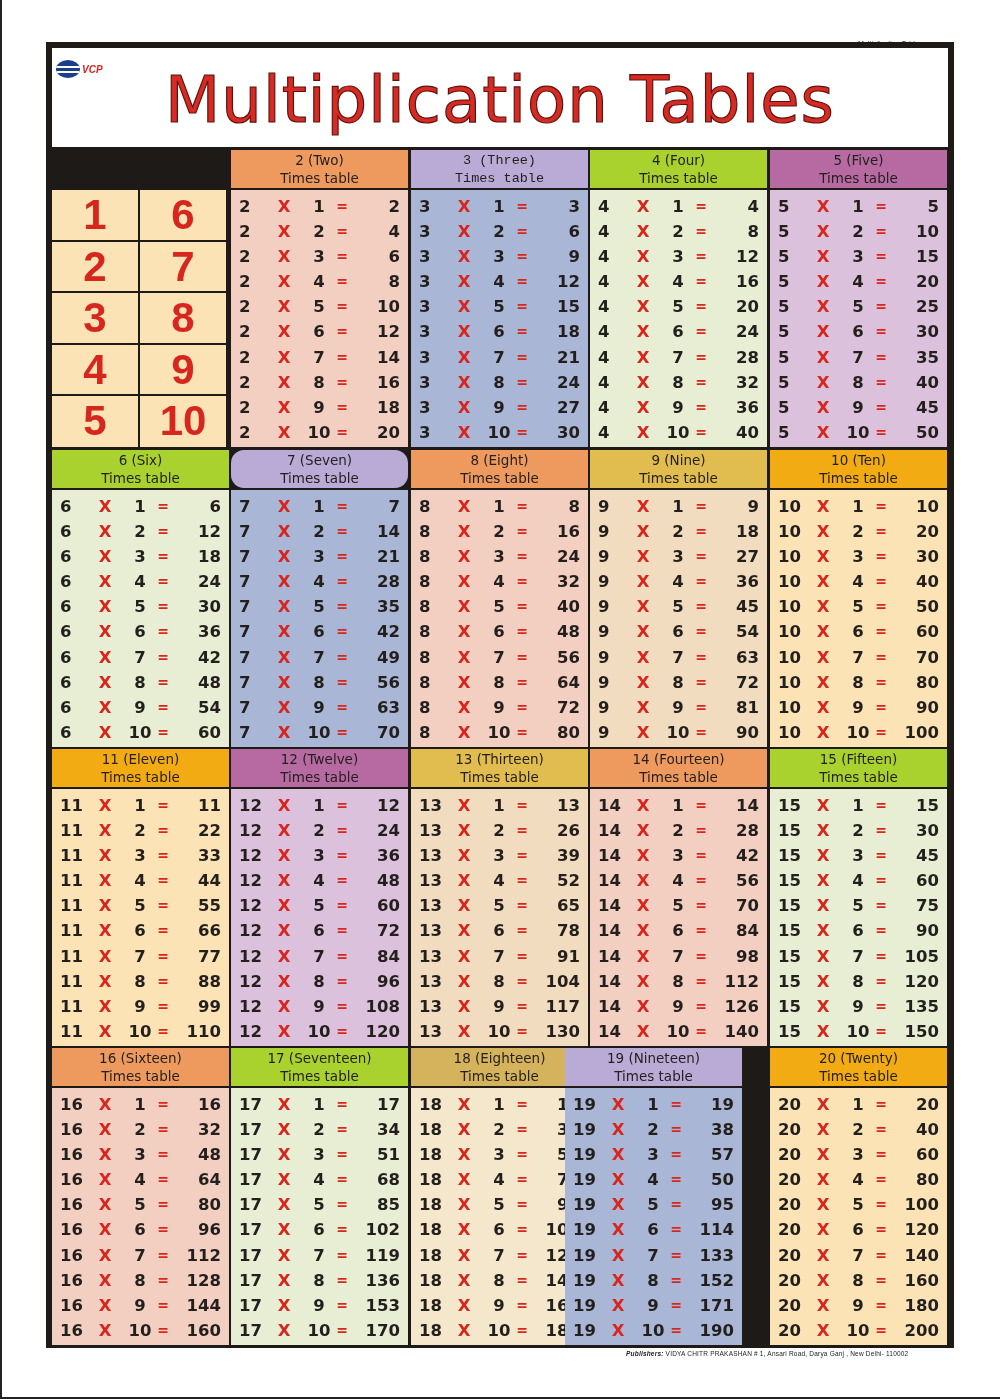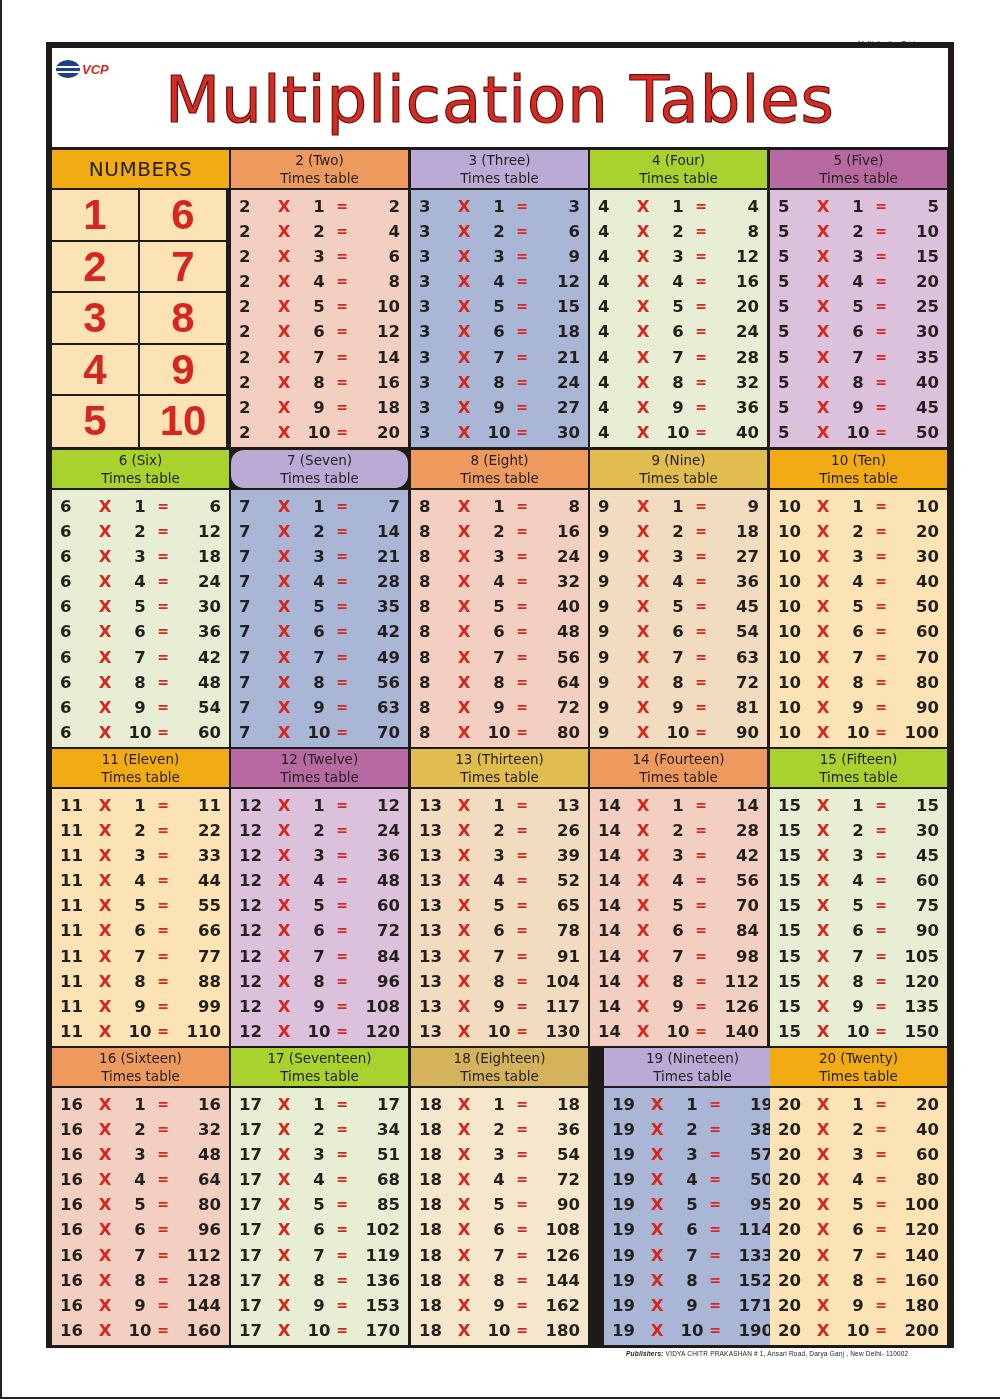--- a/index.html
+++ b/index.html
@@ -31,21 +31,21 @@
     width: 24px; height: 18px; border-radius: 50%;
     background: #1d3f8a; position: relative; overflow: hidden;
   }
   .logo-globe::before, .logo-globe::after {
     content: ""; position: absolute; left: 0; right: 0; height: 2px; background: #fff;
   }
   .logo-globe::before { top: 6px; }
   .logo-globe::after { top: 11px; }
   .logo-text {
     font-family: "Liberation Sans", sans-serif; font-weight: bold; font-style: italic;
-    font-size: 13px; color: #d4261d; margin-left: 2px;
+    font-size: 10px; color: #d4261d; margin-left: 2px;
   }
   .main-title {
     position: absolute; left: 0; top: 10px; width: 896px; text-align: center;
     font-family: "DejaVu Sans", sans-serif; font-size: 64px; line-height: 84px;
     color: #d72a22; letter-spacing: 1px;
     -webkit-text-stroke: 1.2px #5a1410;
   }
 
   .grid {
     position: absolute; left: 52px; top: 150px; width: 896px; height: 1194px;
@@ -107,21 +107,20 @@
 <div class="title-area">
   <div class="logo">
     <div class="logo-globe"></div>
     <span class="logo-text">VCP</span>
   </div>
   <div class="main-title">Multiplication Tables</div>
 </div>
 
 <div class="grid" id="grid">
   <div class="cell" style="left:0; top:0; height:297px;">
-    <div class="numbers-header">NUMBERS</div>
     <div class="numbers-body">
       <div class="num-box" style="left:0;top:0;">1</div>
       <div class="num-box" style="left:88px;top:0;">6</div>
       <div class="num-box" style="left:0;top:51.5px;">2</div>
       <div class="num-box" style="left:88px;top:51.5px;">7</div>
       <div class="num-box" style="left:0;top:103px;">3</div>
       <div class="num-box" style="left:88px;top:103px;">8</div>
       <div class="num-box" style="left:0;top:154.5px;">4</div>
       <div class="num-box" style="left:88px;top:154.5px;">9</div>
       <div class="num-box" style="left:0;top:206px;height:51px;">5</div>
@@ -200,21 +199,21 @@
         <div class="line">
           <span class="a">2</span>
           <span class="x">X</span>
           <span class="b">10</span>
           <span class="eq">=</span>
           <span class="r">20</span>
         </div>
       </div>
     </div>
     <div class="cell" style="left: 359px; top: 0px; height: 297px;">
-      <div class="cell-header" style="background: rgb(185, 171, 214);">
+      <div class="cell-header" style="background: rgb(185, 171, 214); font-family: Liberation Mono, monospace;">
         <div>3 (Three)</div>
         <div>Times table</div>
       </div>
       <div class="cell-body" style="background: rgb(169, 182, 214);">
         <div class="line">
           <span class="a">3</span>
           <span class="x">X</span>
           <span class="b">1</span>
           <span class="eq">=</span>
           <span class="r">3</span>
@@ -1447,21 +1446,21 @@
         </div>
         <div class="line">
           <span class="a">18</span>
           <span class="x">X</span>
           <span class="b">10</span>
           <span class="eq">=</span>
           <span class="r">180</span>
         </div>
       </div>
     </div>
-    <div class="cell" style="left: 552px; top: 898px; height: 240px;">
+    <div class="cell" style="left: 513px; top: 898px; height: 240px;">
       <div class="cell-header" style="background: rgb(185, 171, 214);">
         <div>19 (Nineteen)</div>
         <div>Times table</div>
       </div>
       <div class="cell-body" style="background: rgb(169, 182, 214);">
         <div class="line">
           <span class="a">19</span>
           <span class="x">X</span>
           <span class="b">1</span>
           <span class="eq">=</span>

